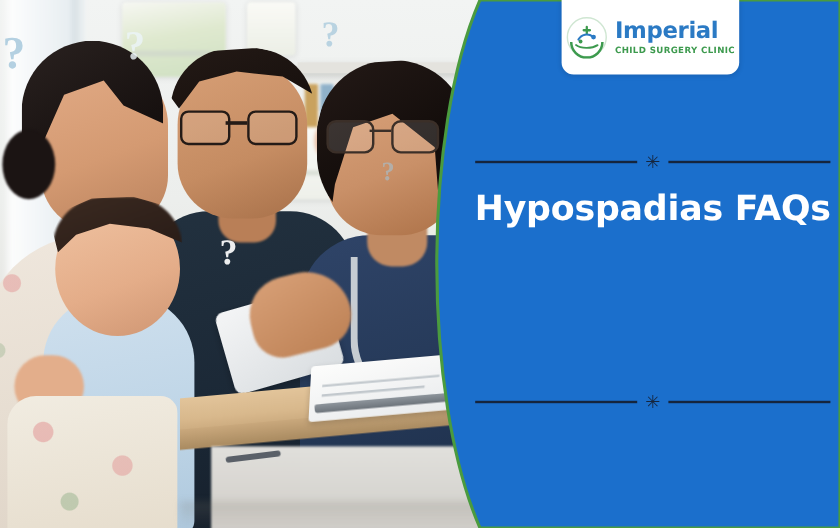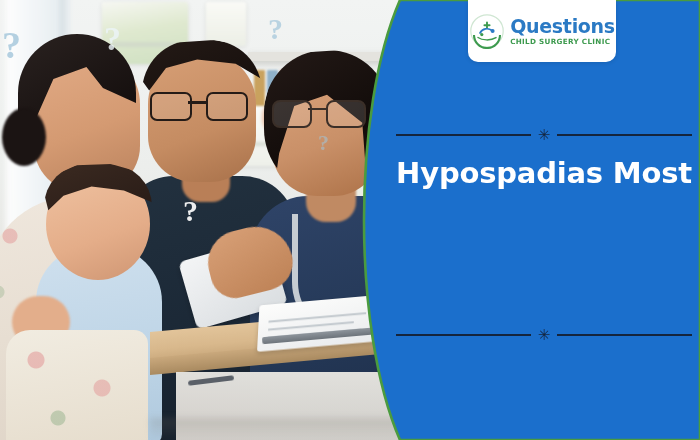--- a/index.html
+++ b/index.html
@@ -693,32 +693,32 @@
           <circle cx="18" cy="18" r="16.2" fill="#ffffff" stroke="#cfe6d2" stroke-width="1.2"></circle>
           <path d="M5 22 A13 13 0 0 0 31 22" fill="none" stroke="#3d9a4e" stroke-width="2.1"></path>
           <path d="M18 9.5 L18 15 M15.4 12.2 L20.6 12.2" stroke="#3d9a4e" stroke-width="1.9" stroke-linecap="round"></path>
           <path d="M11 20 C13.5 15.5, 19 14.5, 23 17.5" fill="none" stroke="#2b7ac4" stroke-width="1.7" stroke-linecap="round"></path>
           <circle cx="23.6" cy="17.9" r="2" fill="#2b7ac4"></circle>
           <circle cx="12.8" cy="21.6" r="1.6" fill="#3d9a4e"></circle>
           <path d="M9 24.5 C13 27.5, 22 27.8, 27 24.6" fill="none" stroke="#3d9a4e" stroke-width="1.5" stroke-linecap="round"></path>
         </svg>
       </div>
       <div class="logo-text">
-        <div class="logo-name">Questions</div>
+        <div class="logo-name">Imperial</div>
         <div class="logo-sub">CHILD SURGERY CLINIC</div>
       </div>
     </div>
 
     <div class="divider divider-top">
       <div class="rule"></div>
       <div class="orn">✳</div>
       <div class="rule"></div>
     </div>
 
-    <div class="headline">Hypospadias Most</div>
+    <div class="headline">Hypospadias FAQs</div>
 
 
     <div class="divider divider-bottom">
       <div class="rule"></div>
       <div class="orn">✳</div>
       <div class="rule"></div>
     </div>
 
   </div>
 </div>

